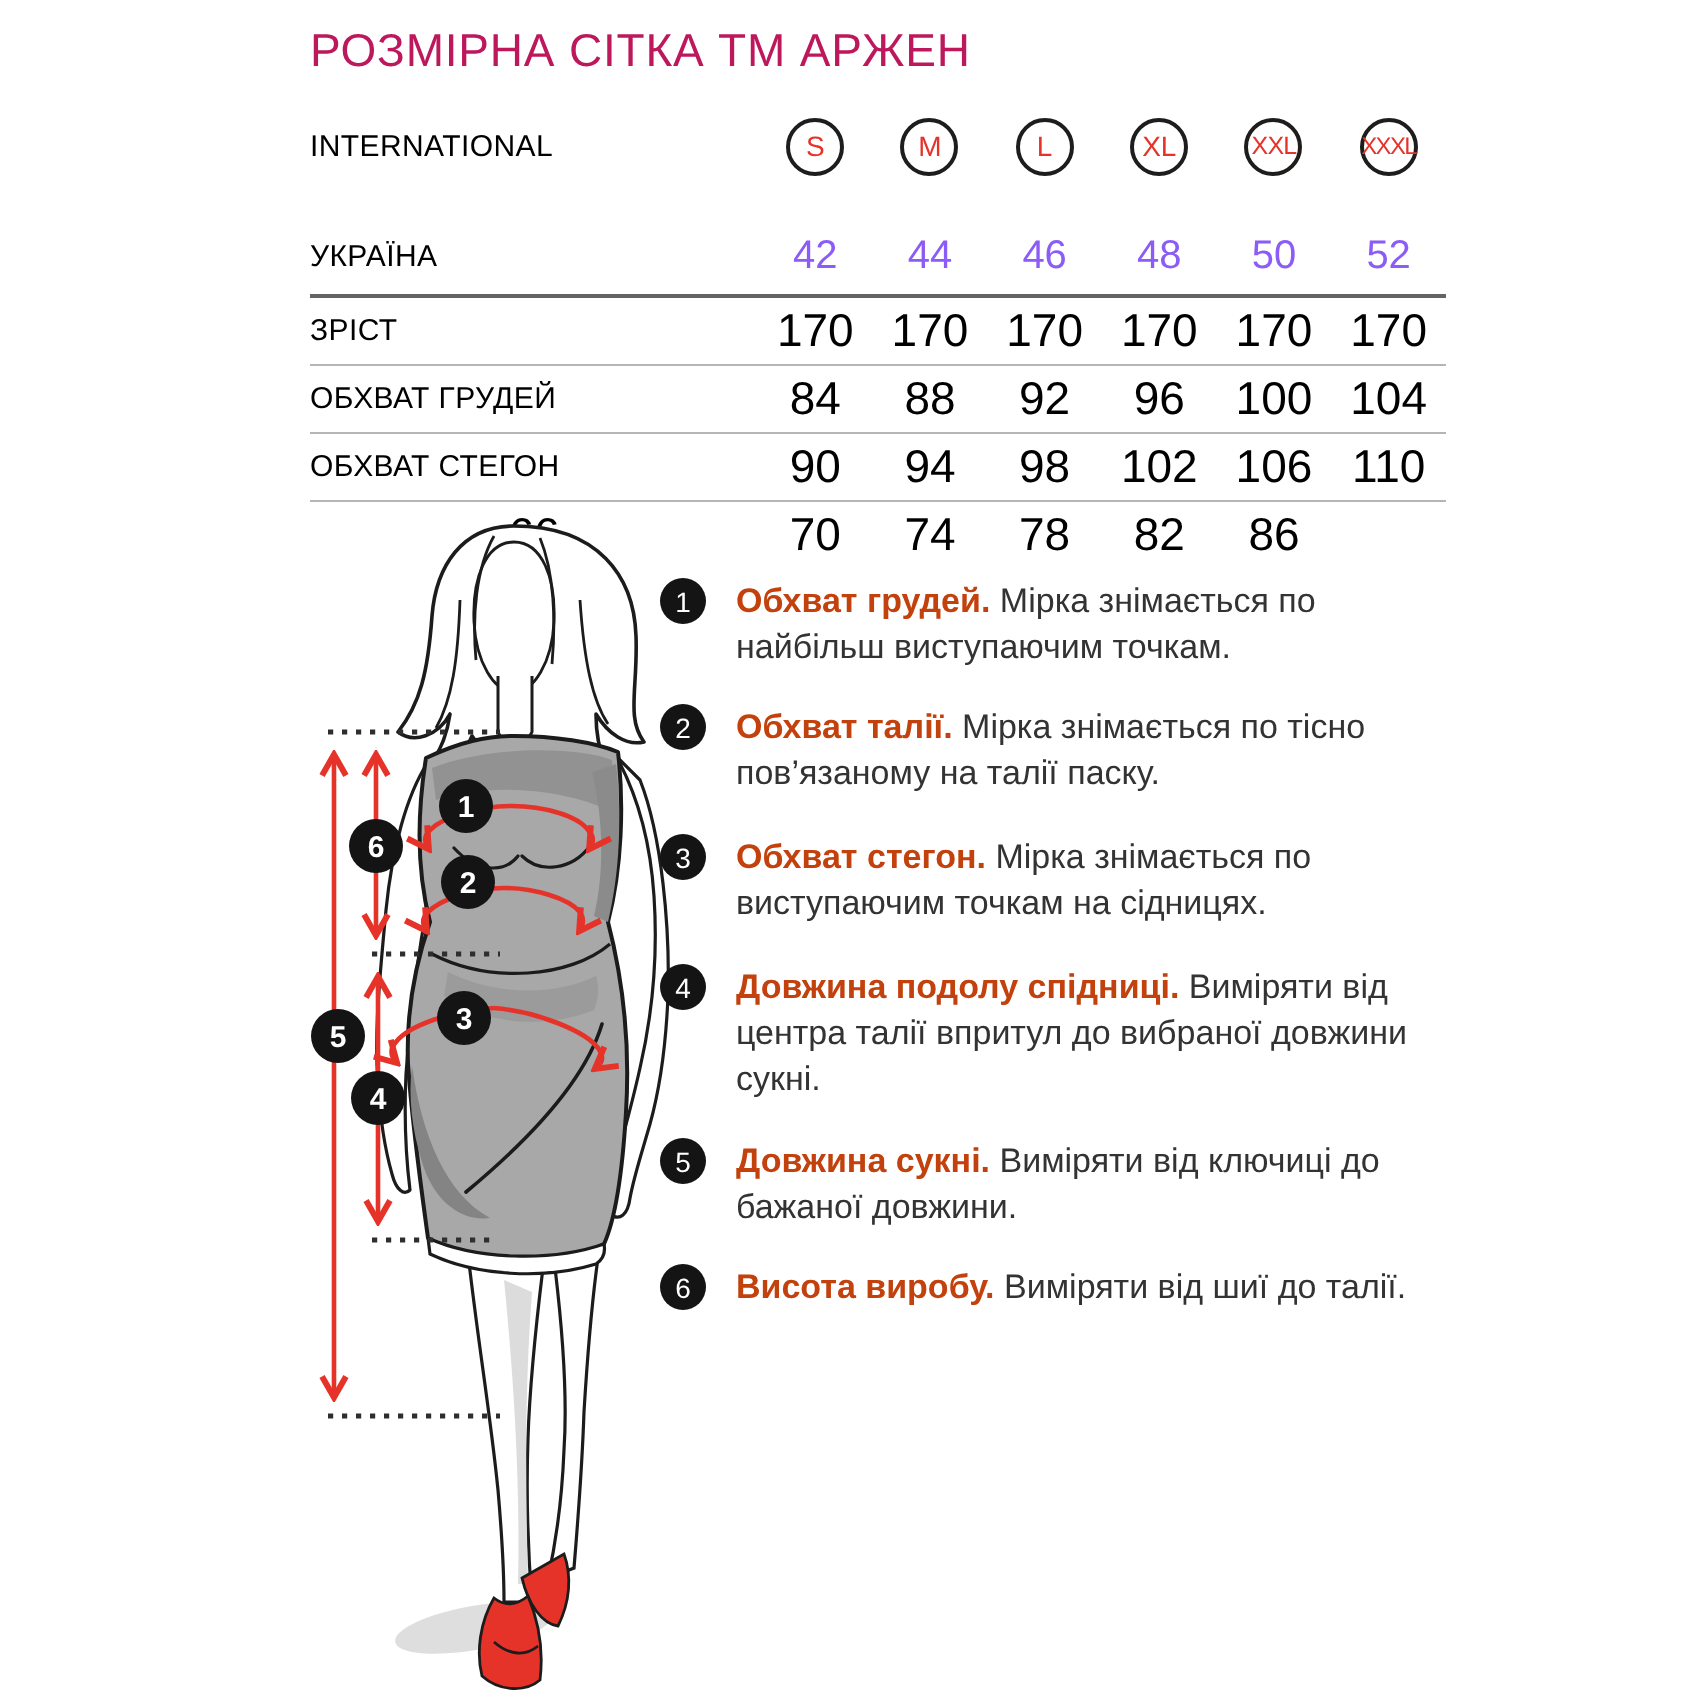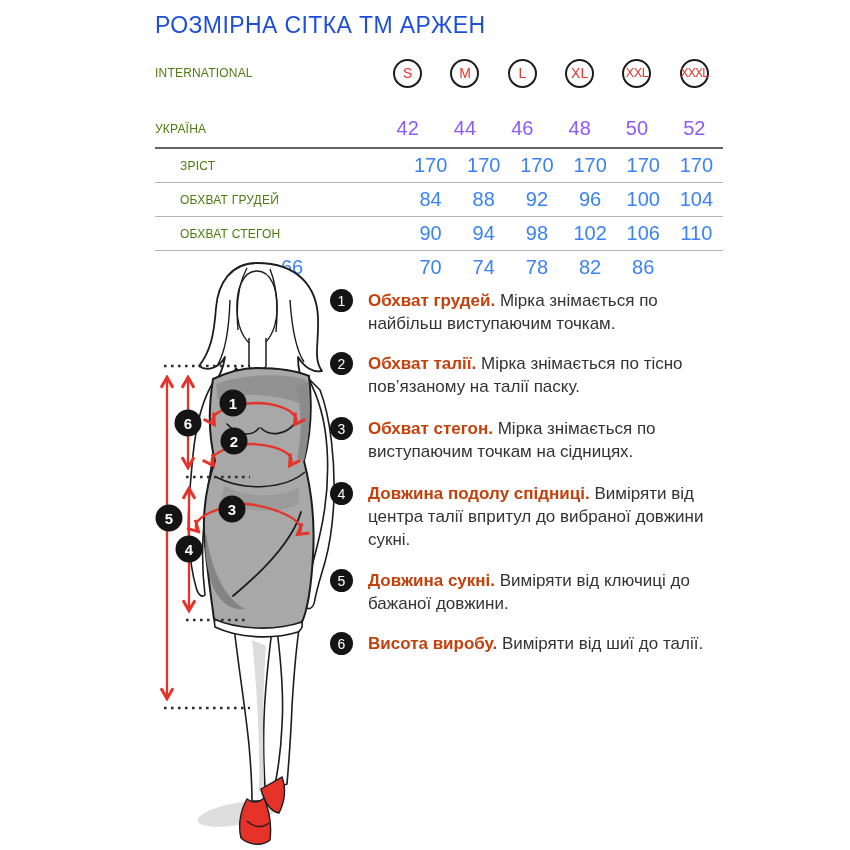--- a/index.html
+++ b/index.html
@@ -2,32 +2,32 @@
 <html><head>
 <meta charset="utf-8">
 <style>
   html,body{margin:0;padding:0;}
   body{
     width:850px;height:850px;position:relative;background:#ffffff;
     font-family:"Liberation Sans","DejaVu Sans",sans-serif;color:#1d1d1b;overflow:hidden;
   }
   .page-title{
     position:absolute;left:155px;top:12px;font-size:23px;font-weight:400;
-    color:#1d4ed8;letter-spacing:.4px;white-space:nowrap;
+    color:#be185d;letter-spacing:.4px;white-space:nowrap;
   }
   
   .size-table{position:absolute;left:155px;top:55px;width:568px;}
   .trow{display:grid;grid-template-columns:224px repeat(6,1fr);align-items:center;}
-  .trow .rlabel{font-size:12px;color:#4d7c0f;letter-spacing:.2px;}
+  .trow .rlabel{font-size:15px;color:#000000;letter-spacing:.2px;}
   .trow .cell{text-align:center;}
   .row-int{height:36px;}
   .row-ua{height:37px;margin-top:19px;}
-  .row-data{height:33px;margin-left:25px;}
+  .row-data{height:33px;}
   .row-ua .cell{font-size:20px;color:#8b5cf6;}
-  .row-data .cell{font-size:20px;color:#3b82f6;}
+  .row-data .cell{font-size:23px;color:#000000;}
   .sep-dark{border-top:2px solid #646464;height:0;}
   .sep-light{border-top:1px solid #b5b5b5;height:0;}
   .size-circle{
     display:inline-flex;align-items:center;justify-content:center;
     width:29px;height:29px;border:2px solid #1d1d1b;border-radius:50%;
     color:#e6332a;font-size:14px;box-sizing:border-box;white-space:nowrap;overflow:visible;
   }
   .size-circle.sz-xxl{font-size:12.5px;letter-spacing:-.4px;}
   .size-circle.sz-xxxl{font-size:12px;letter-spacing:-.8px;}
   

